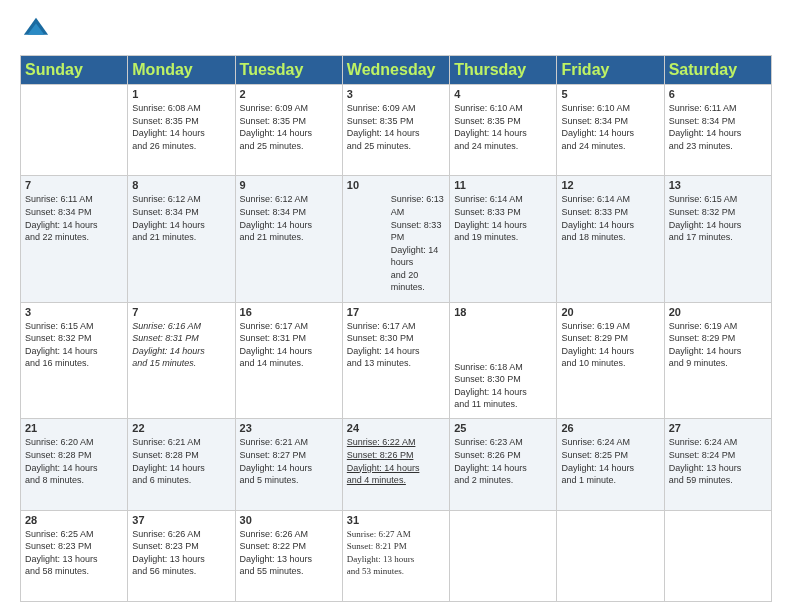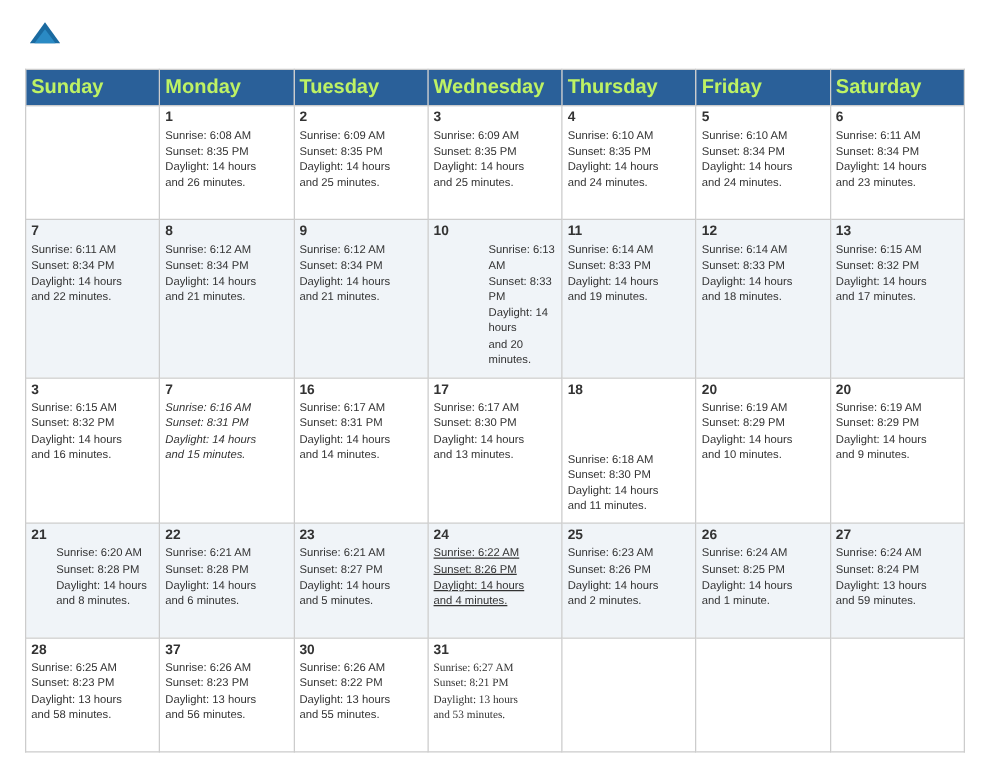--- a/index.html
+++ b/index.html
@@ -278,21 +278,21 @@
             <span class="day-number">20</span>
             <div class="day-info" style="white-space: pre-line;">Sunrise: 6:19 AM
 Sunset: 8:29 PM
 Daylight: 14 hours
 and 9 minutes.</div>
           </td>
         </tr>
         <tr class="row-shaded">
           <td>
             <span class="day-number">21</span>
-            <div class="day-info" style="white-space: pre-line; margin-left: 20px;">Sunrise: 6:20 AM
+            <div class="day-info" style="white-space: pre-line;">Sunrise: 6:20 AM
 Sunset: 8:28 PM
 Daylight: 14 hours
 and 8 minutes.</div>
           </td>
           <td>
             <span class="day-number">22</span>
             <div class="day-info" style="white-space: pre-line;">Sunrise: 6:21 AM
 Sunset: 8:28 PM
 Daylight: 14 hours
 and 6 minutes.</div>

